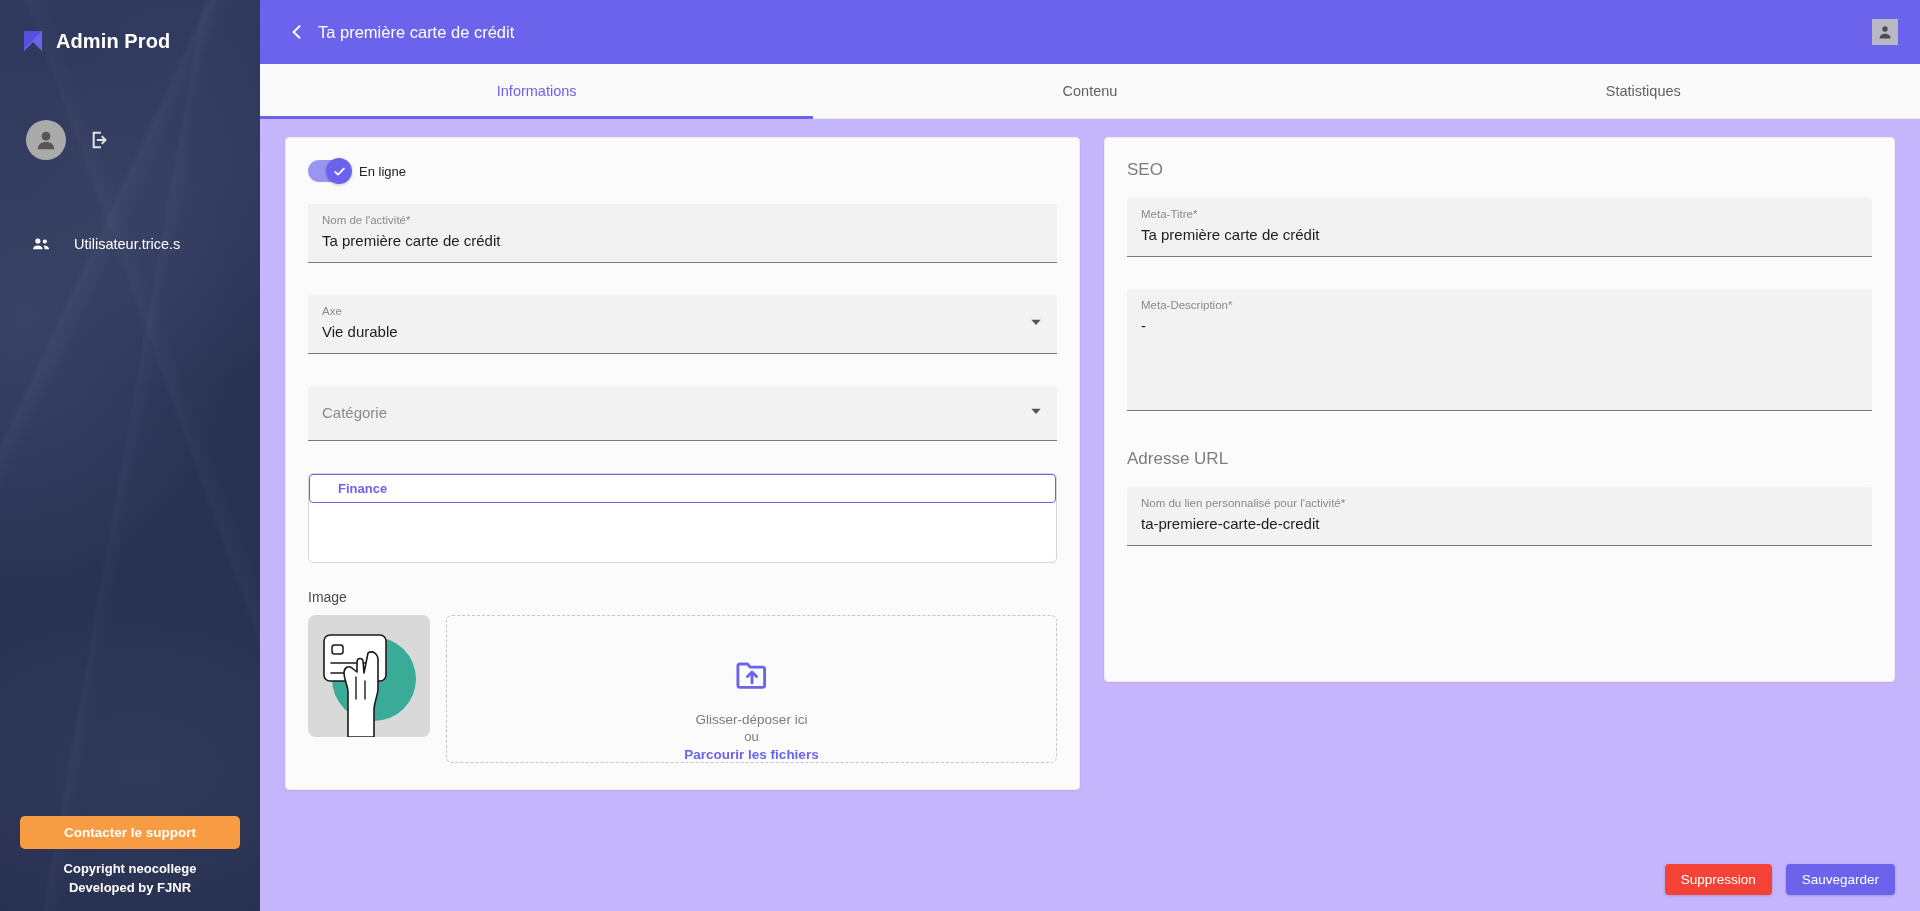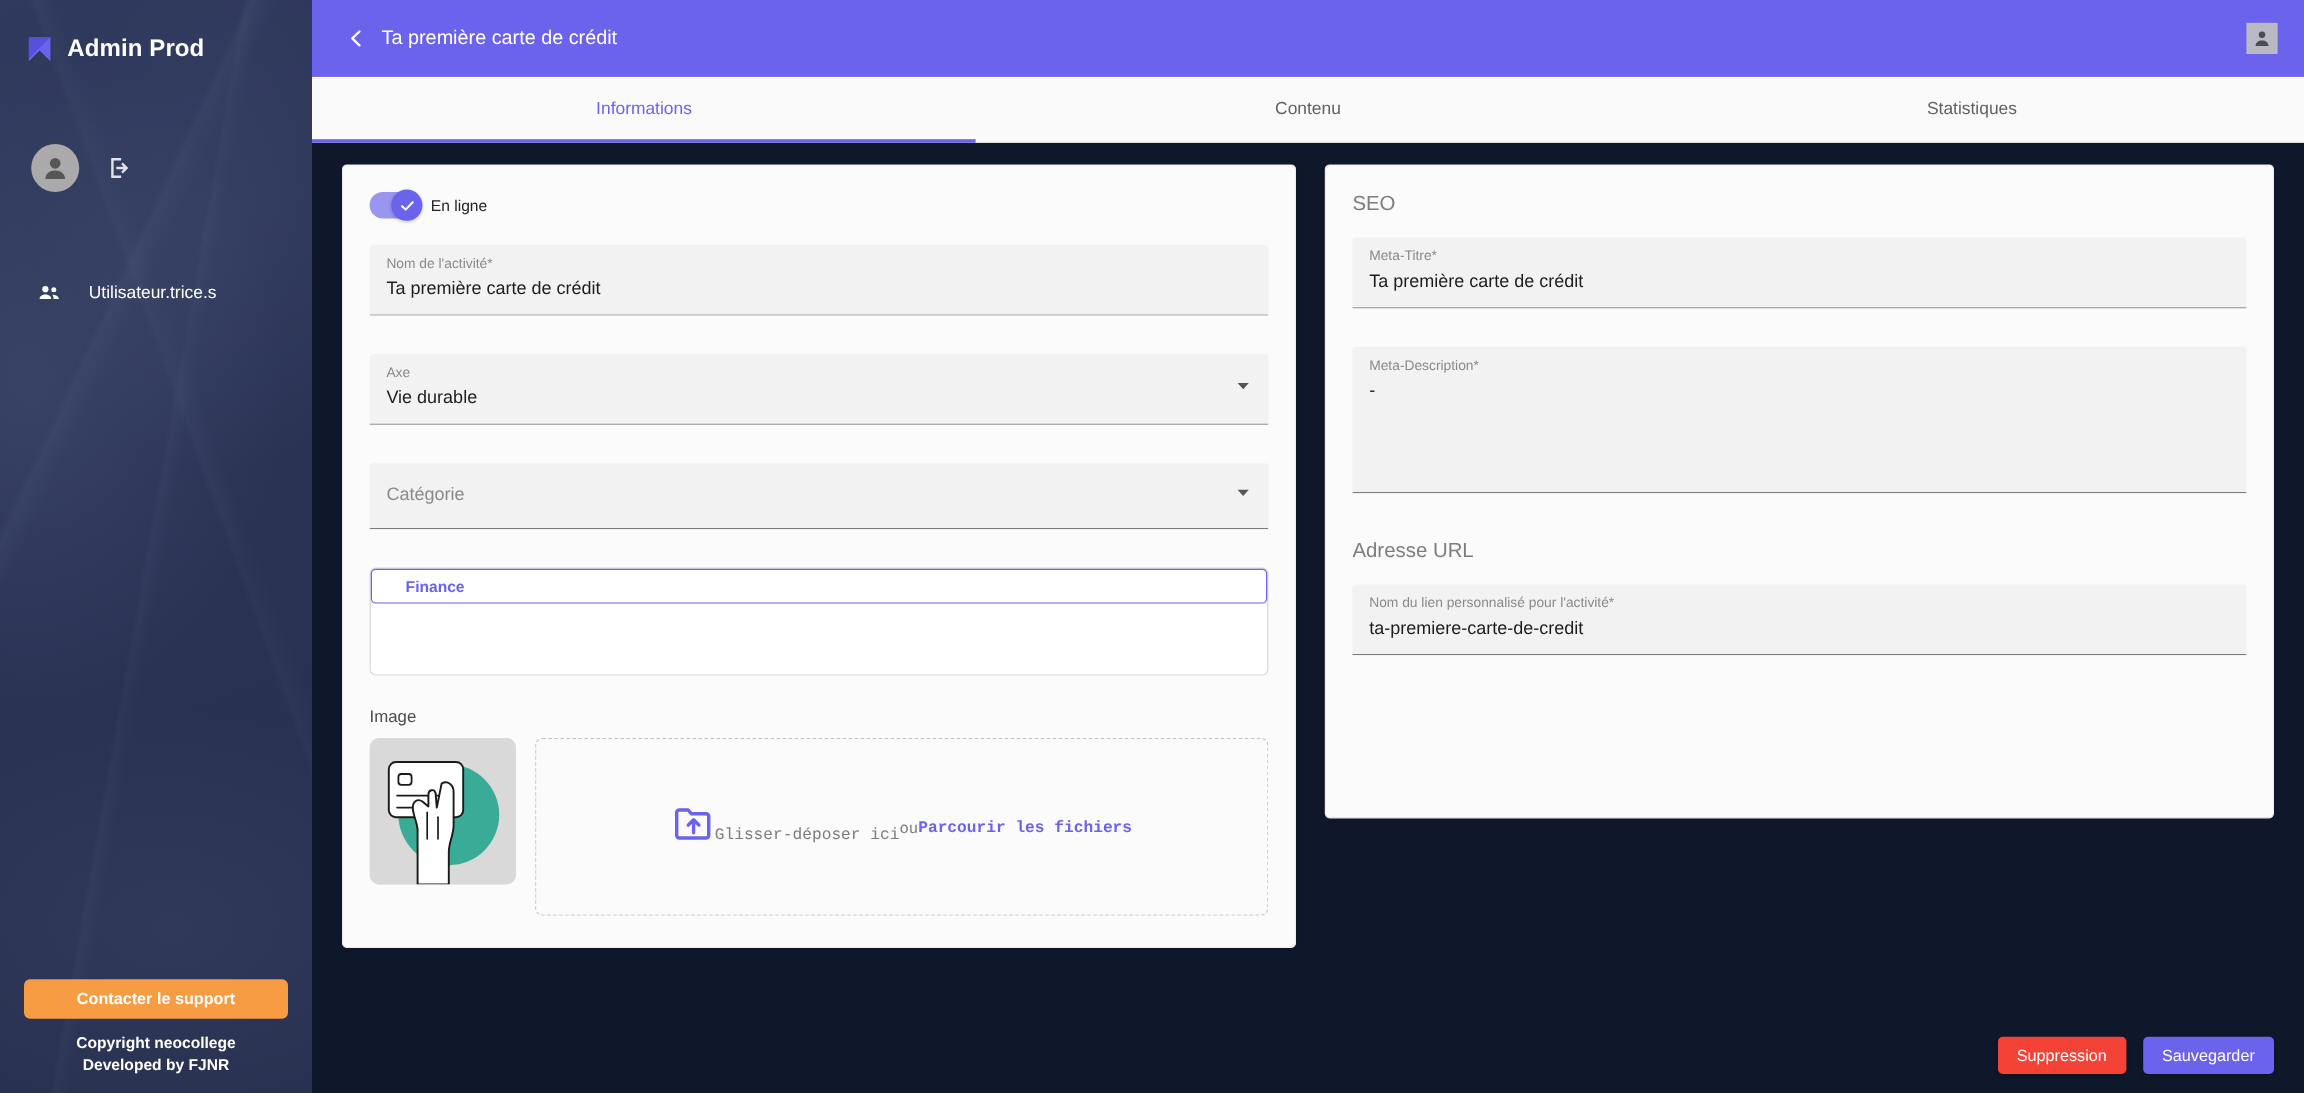--- a/index.html
+++ b/index.html
@@ -79,21 +79,21 @@
   .support-btn {
     display: block; width: 100%; height: 33px;
     background: #f79c42; border: none; border-radius: 5px;
     color: #ffffff; font-size: 13.5px; font-weight: bold;
     font-family: "Liberation Sans", sans-serif;
     cursor: pointer; margin-bottom: 10px;
   }
   .copy-line { color: #ffffff; font-size: 13px; font-weight: bold; line-height: 19px; text-align: center; }
 
   
-  .main { flex: 1; display: flex; flex-direction: column; height: 911px; background: #0f172a; position: relative; }
+  .main { flex: 1; display: flex; flex-direction: column; height: 911px; background: #c4b5fd; position: relative; }
 
   .topbar {
     height: 64px; background: #6c63ec;
     display: flex; align-items: center; padding: 0 22px 0 24px;
     flex: 0 0 64px;
   }
   .back-btn {
     width: 26px; height: 26px; display: flex; align-items: center; justify-content: center;
     cursor: pointer; margin-right: 8px;
   }
@@ -193,23 +193,22 @@
   
   .section-label { font-size: 14px; color: #4a4a4a; margin: 26px 0 10px 0; }
   .image-row { display: flex; gap: 16px; align-items: flex-start; }
   .thumb {
     width: 122px; height: 122px; border-radius: 8px; background: #d9d9d9;
     flex: 0 0 122px; overflow: hidden; cursor: pointer;
   }
   .dropzone {
     flex: 1; height: 148px;
     border: 1.6px dashed #c4c4c4; border-radius: 6px;
-    display: flex; flex-direction: row; align-items: center; justify-content: center;
+    display: flex; flex-direction: column; align-items: center; justify-content: flex-end;
     cursor: pointer;
-    font-family: Liberation Mono, monospace;
   }
   .dz-text { font-size: 13.5px; color: #7c7c7c; margin-top: 14px; }
   .dz-or { font-size: 13px; color: #7c7c7c; margin-top: 2px; }
   .dz-link { font-size: 13.5px; color: #6c63ec; font-weight: bold; margin-top: 3px; cursor: pointer; }
 
   
   .panel-title { font-size: 17px; color: #7d7d7d; margin-bottom: 18px; }
   .panel-title.second { margin-top: 38px; }
 
   

